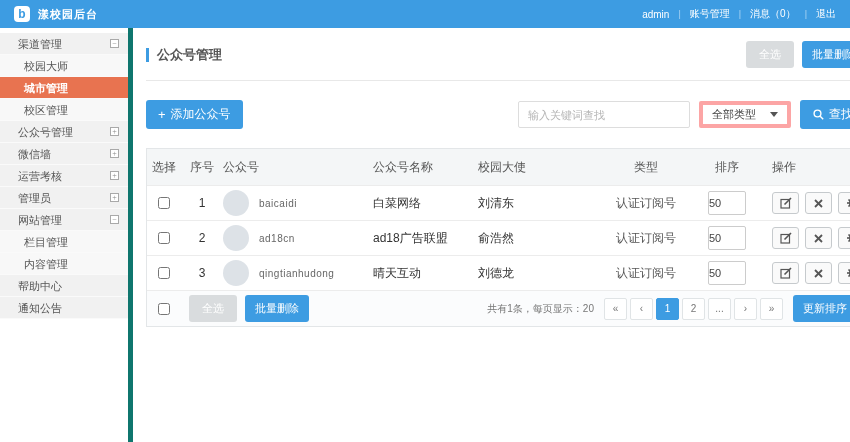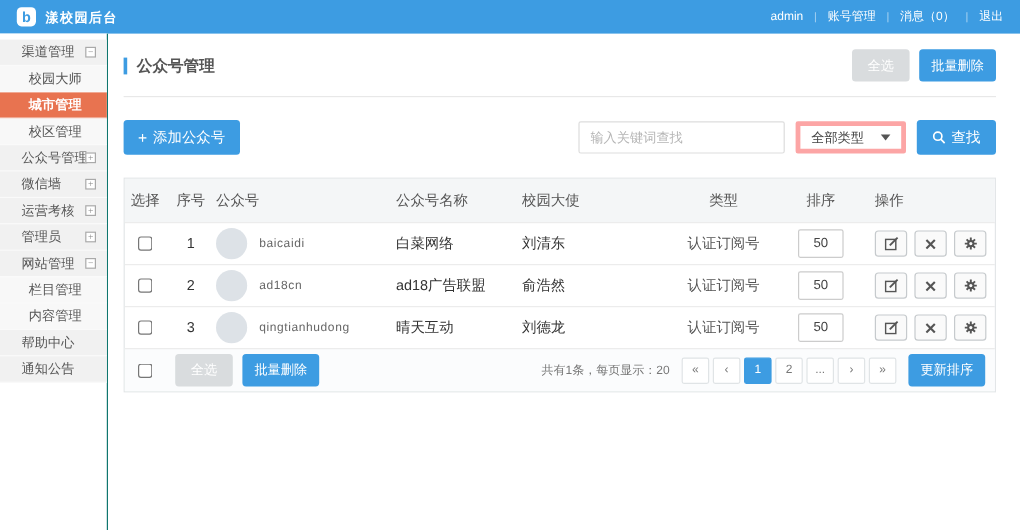--- a/index.html
+++ b/index.html
@@ -13,21 +13,21 @@
   .topbar { height:28px; background:#3d9ce2; display:flex; align-items:center; padding:0 14px; color:#fff; }
   .logo { width:16px; height:16px; background:#fff; border-radius:4px; color:#3d9ce2;
           font-weight:bold; font-size:12px; line-height:16px; text-align:center; margin-right:8px; }
   .app-title { font-size:11px; font-weight:bold; letter-spacing:1px; }
   .topbar-right { margin-left:auto; display:flex; align-items:center; gap:9px; font-size:10px; }
   .topbar-sep { opacity:.55; font-size:9px; }
   .topbar-link { cursor:pointer; }
 
   
   .layout { display:flex; height:414px; }
-  .sidebar { width:90px; background:#fff; border-right:1px solid #0f766e; padding-top:5px; flex:none;font-family:Liberation Serif, serif; }
+  .sidebar { width:133px; background:#fff; border-right:5px solid #0f766e; padding-top:5px; flex:none;font-family:Liberation Serif, serif; }
   .side-item { position:relative; height:22px; line-height:22px; font-size:11px; color:#555;
                padding-left:18px; background:#f1f1f1; border-bottom:1px solid #fafafa; cursor:pointer;
                white-space:nowrap; }
   .side-item.sub { padding-left:24px; background:#f8f8f8; }
   .side-item.active { background:#e87350; color:#fff; font-weight:bold; }
   .side-toggle { position:absolute; right:9px; top:6px; width:9px; height:9px; border:1px solid #a9a9a9;
                  font-size:8px; line-height:7px; text-align:center; color:#888; background:#fff; }
 
   .main { flex:1; padding:0 20px 0 13px; }
 
@@ -65,21 +65,21 @@
   .c-index { width:42px; text-align:center; }
   .c-account { width:150px; display:flex; align-items:center; gap:10px; }
   .c-name { width:105px; }
   .c-ambassador { width:118px; }
   .c-type { width:100px; color:#555;text-align:center; }
   .c-sort { width:62px; display:flex; justify-content:center; }
   .c-actions { flex:1; display:flex; gap:6px; padding-left:14px; }
   .thead .c-type, .thead .c-name, .thead .c-ambassador { color:#555; }
   .avatar { width:26px; height:26px; border-radius:50%; background:#dde2e7; flex:none; }
   .account-id { font-size:10px; color:#666; letter-spacing:.5px; }
-  .sort-input { width:38px; height:24px; border:1px solid #ccc; border-radius:2px; text-align:center;
+  .sort-input { width:38px; height:24px; border:1px solid #ccc; border-radius:2px; text-align:left;
                 font-size:11px; color:#444; font-family:inherit; outline:none; }
   .icon-btn { width:27px; height:22px; border:1px solid #c6cacd; border-radius:3px; background:#fafafa;
               display:flex; align-items:center; justify-content:center; cursor:pointer; color:#555; }
   .icon-btn svg { display:block; }
   input[type=checkbox] { width:12px; height:12px; cursor:pointer; }
 
   
   .tfoot { background:#fbfcfd; height:36px; display:flex; align-items:center; border-top:1px solid #ececec;
            padding-right:8px; font-size:12px; }
   .tfoot-left { display:flex; align-items:center; gap:8px; }

